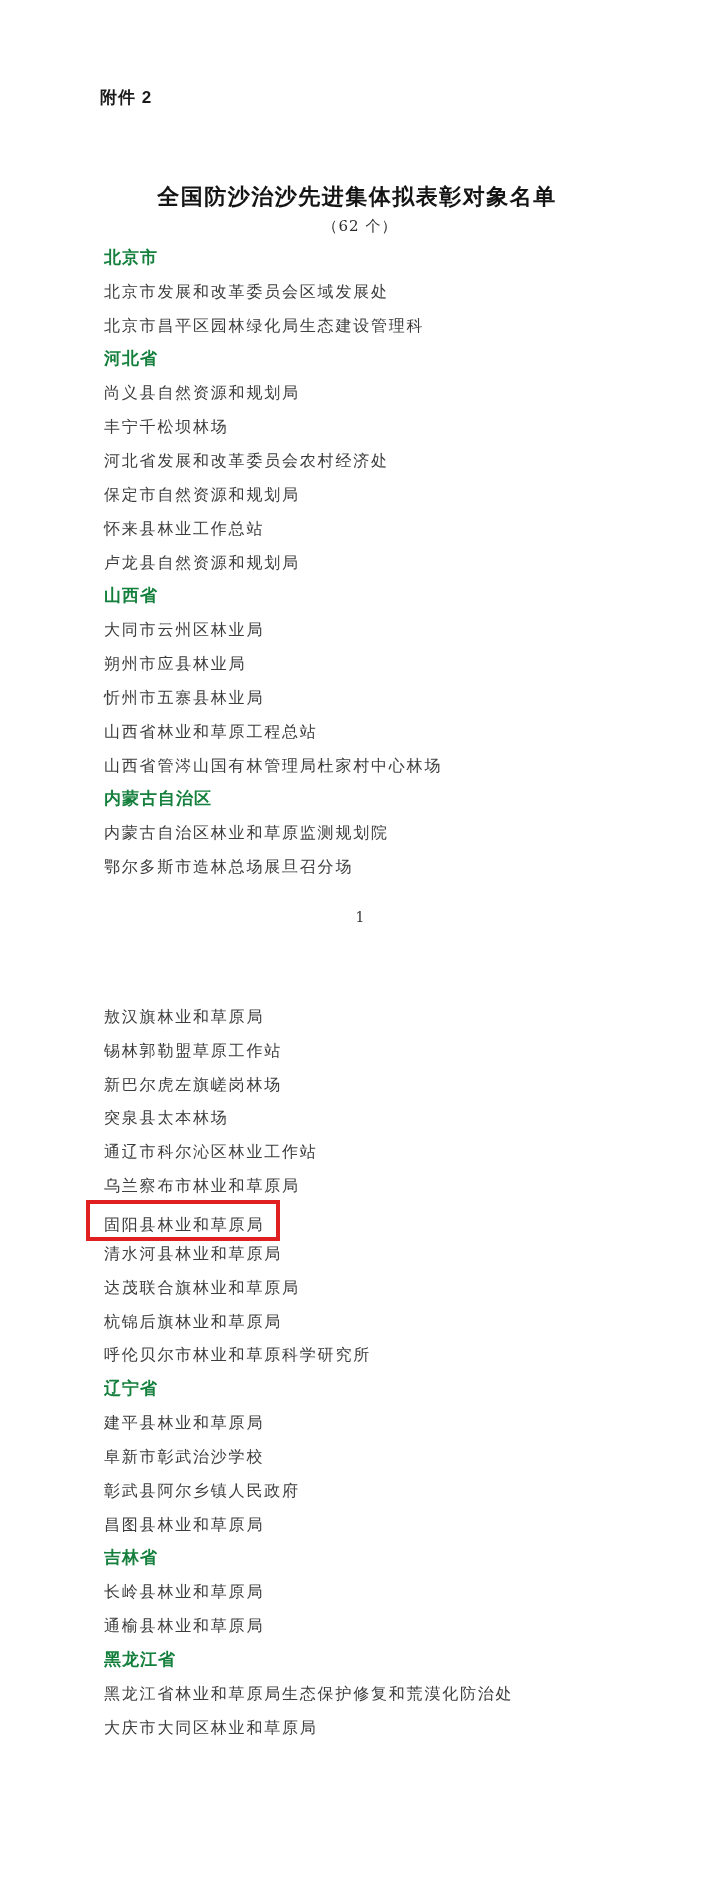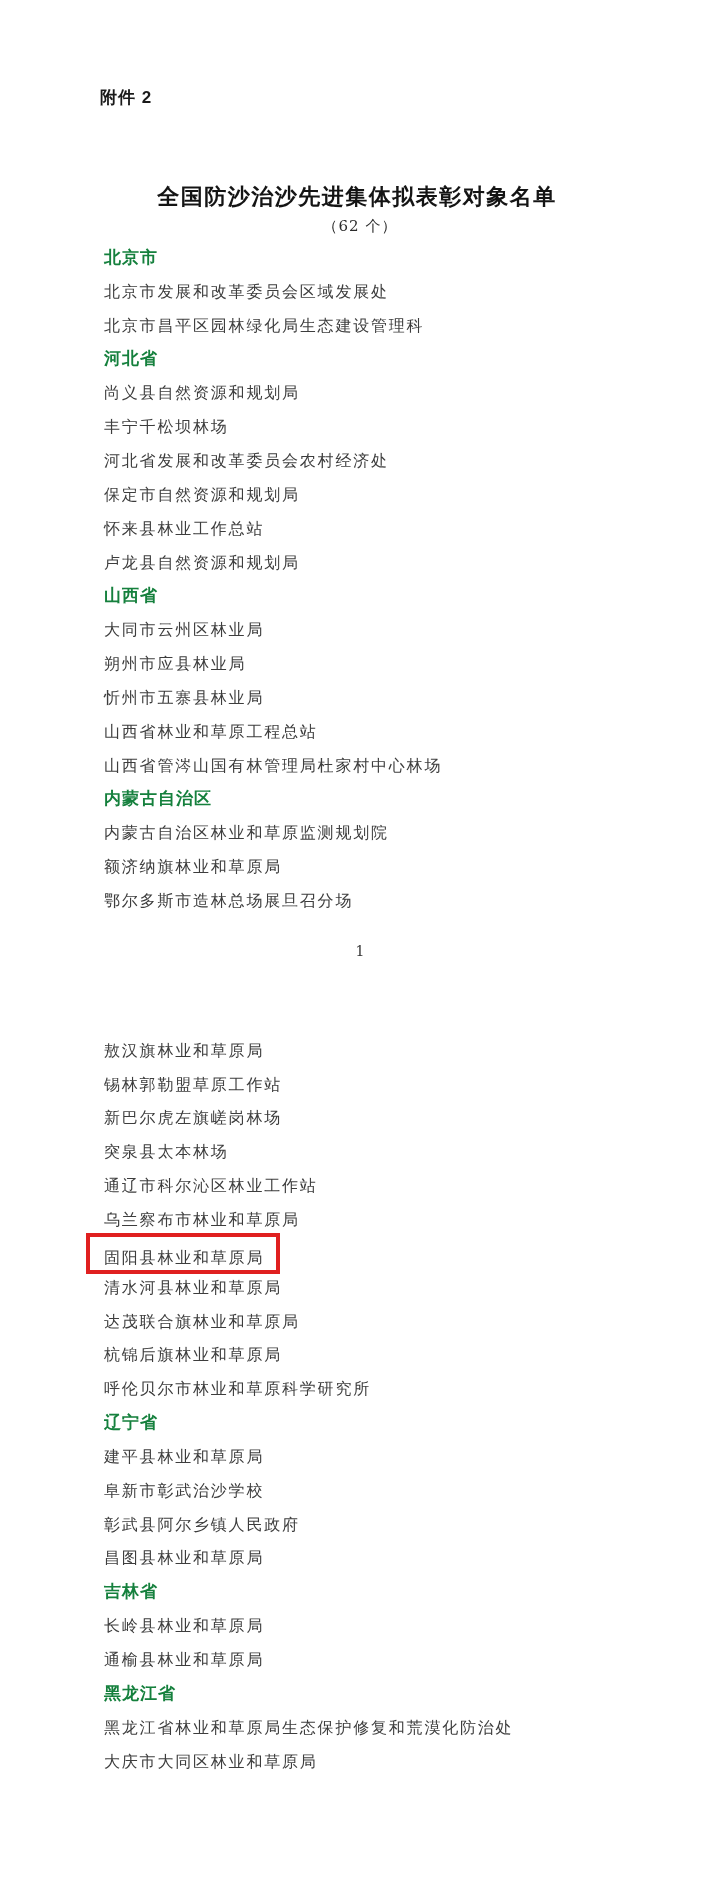--- a/index.html
+++ b/index.html
@@ -110,23 +110,20 @@
       <div class="row item">
         <span>山西省管涔山国有林管理局杜家村中心林场</span>
       </div>
       <div class="row header">
         <span>内蒙古自治区</span>
       </div>
       <div class="row item">
         <span>内蒙古自治区林业和草原监测规划院</span>
       </div>
       <div class="row item">
-        <span>额济纳旗林业和草原局</span>
-      </div>
-      <div class="row item">
         <span>鄂尔多斯市造林总场展旦召分场</span>
       </div>
     </div>
 
   <div class="pagenum">1</div>
 
   <div class="rows page2" id="page2-rows">
       <div class="row item">
         <span>敖汉旗林业和草原局</span>
       </div>

